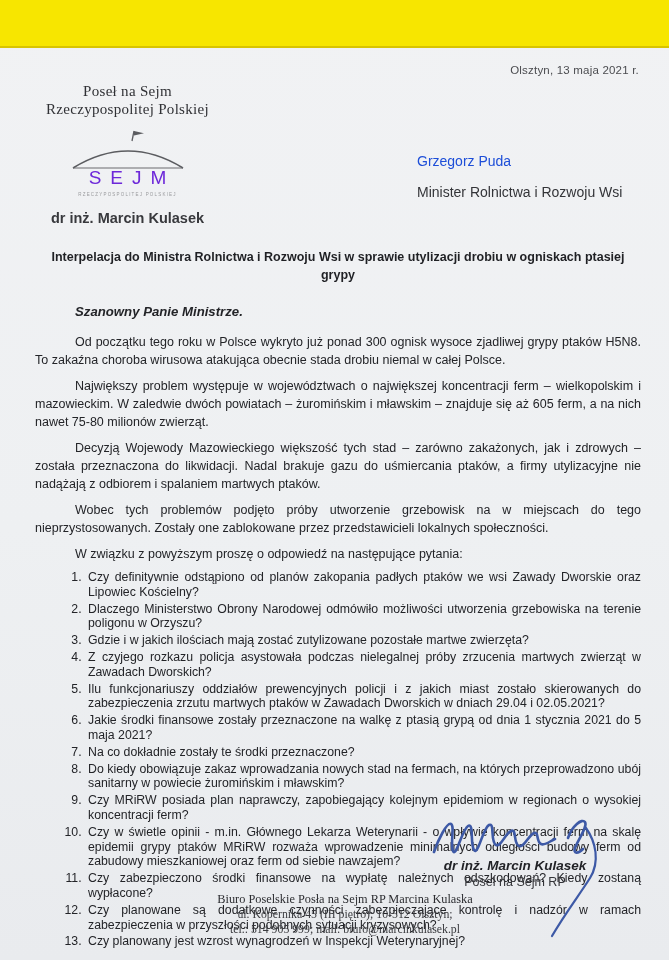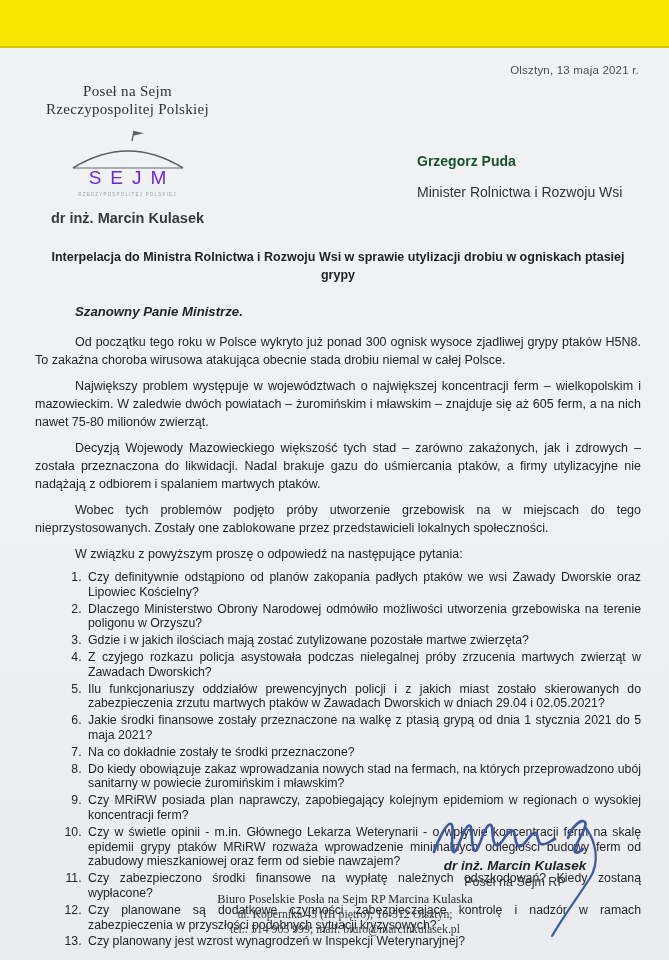--- a/index.html
+++ b/index.html
@@ -43,21 +43,21 @@
   }
   .sender-name{
     margin-top:13px; font-size:14.5px; font-weight:600; color:#38393d;
   }
   
   .recipient{
     position:absolute; top:146px; left:417px;
     font-size:14px; color:#333438;
   }
   .recipient div{ line-height:31px; }
-  .recipient .recipient-name{ font-weight:700; color:#14532d; }
+  .recipient .recipient-name{ font-weight:400; color:#1d4ed8; }
   
   .content{
     position:absolute; top:248px; left:35px; width:606px;
     font-size:12.5px; line-height:18px; text-align:justify; color:#232428;
   }
   .subject{ text-align:center; font-weight:700; margin-bottom:19px; color:#1f2024; }
   .greeting{
     font-weight:700; font-style:italic; text-align:left;
     text-indent:40px; font-size:13.2px; margin-bottom:12px;
   }

